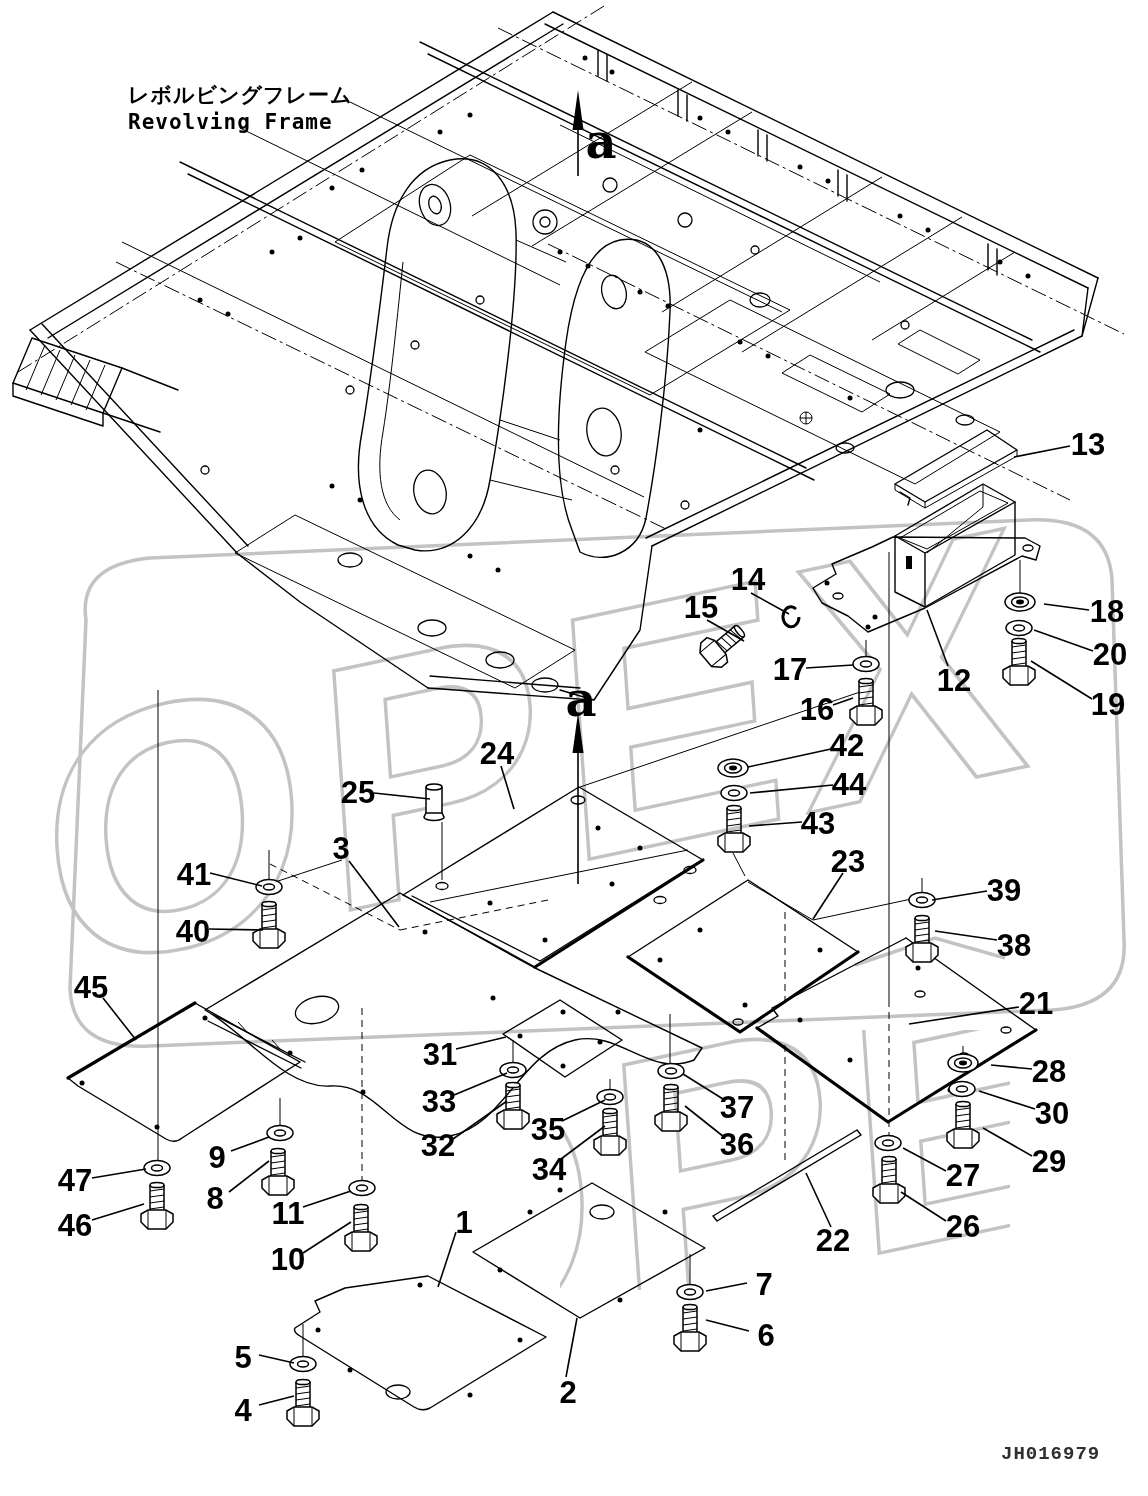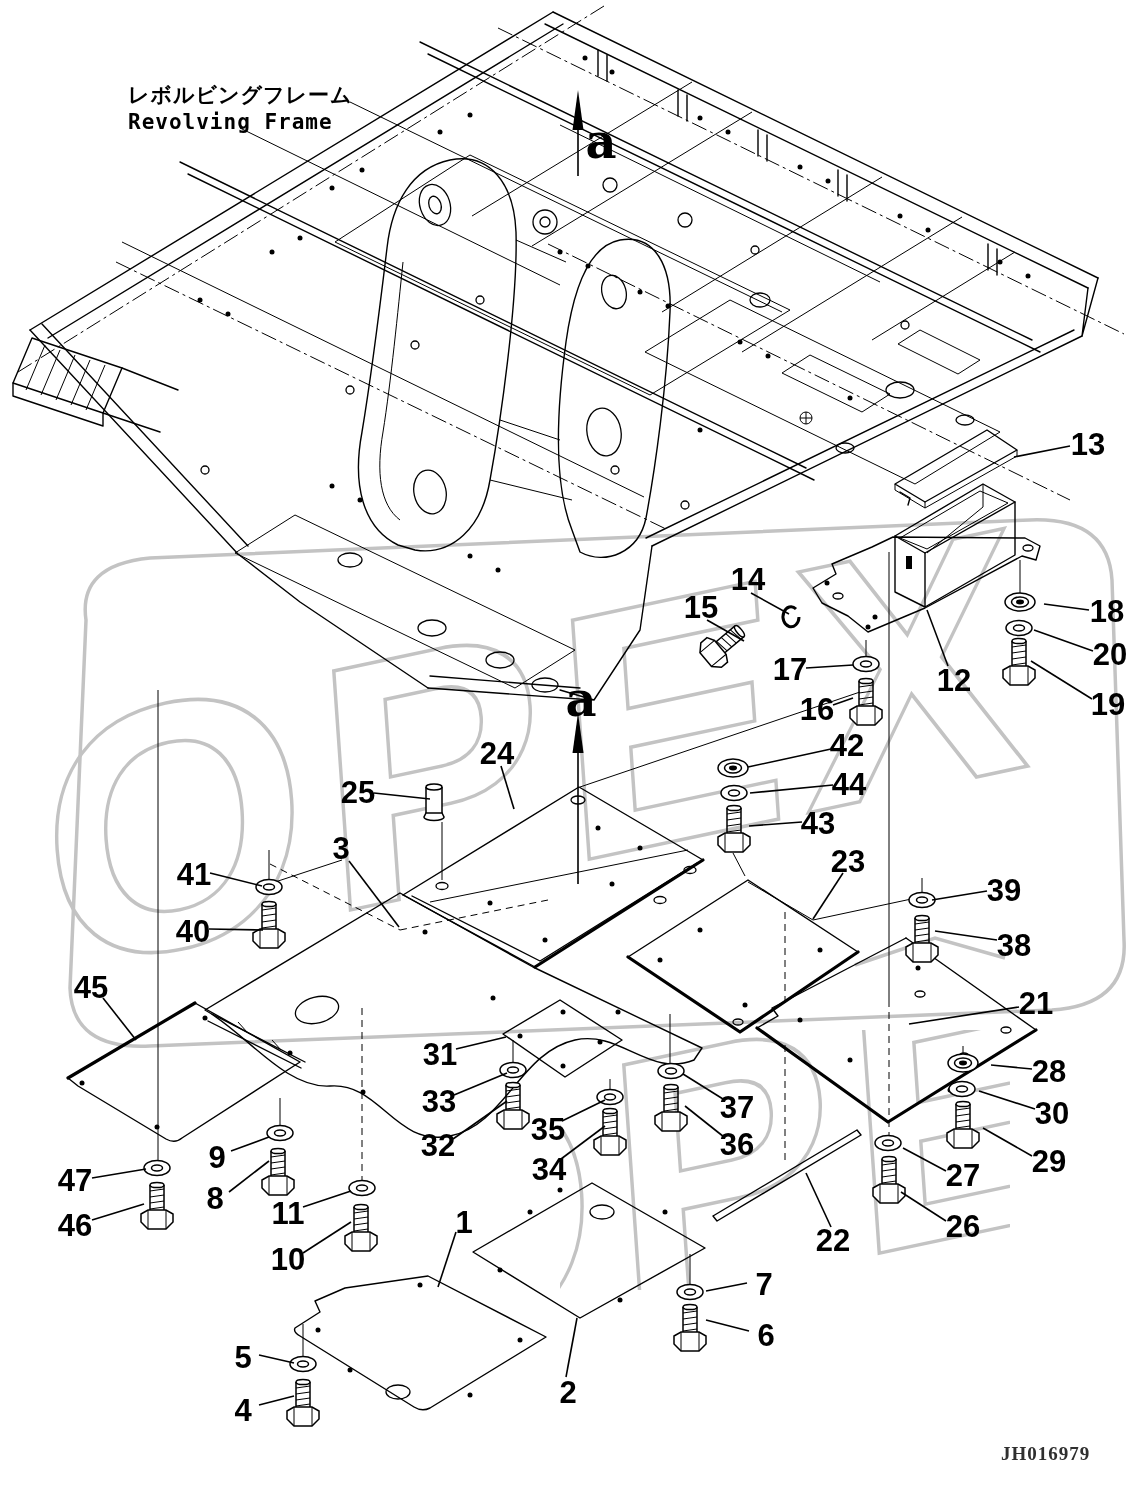--- a/index.html
+++ b/index.html
@@ -18,21 +18,21 @@
            letter-spacing:14px;fill:none;stroke:#c3c3c3;stroke-width:3.5;text-anchor:middle;}
   .callout-num{font-family:"Liberation Sans",sans-serif;font-weight:bold;font-size:31px;
                fill:#000;text-anchor:middle;}
   .leader{stroke:#000;stroke-width:1.6;fill:none;}
   .view-label{font-family:"DejaVu Serif",serif;font-weight:bold;font-size:48px;fill:#000;text-anchor:middle;}
   .hw{stroke:#000;stroke-width:1.5;fill:#fff;}
   #title-block{position:absolute;left:128px;top:82px;color:#000;
     font-family:"DejaVu Sans Mono","Liberation Mono",monospace;font-size:21px;font-weight:bold;
     letter-spacing:1px;line-height:27px;white-space:nowrap;}
   #drawing-code{position:absolute;left:1001px;top:1443px;color:#2f2f2f;
-    font-family:Liberation Serif, serif;font-size:19px;font-weight:bold;
+    font-family:Liberation Mono, monospace;font-size:19px;font-weight:bold;
     letter-spacing:1px;}
 </style>
 </head>
 <body>
 
 <div id="page">
 
 <svg id="diagram-svg" viewBox="0 0 1148 1496" xmlns="http://www.w3.org/2000/svg">
 
   <defs>

